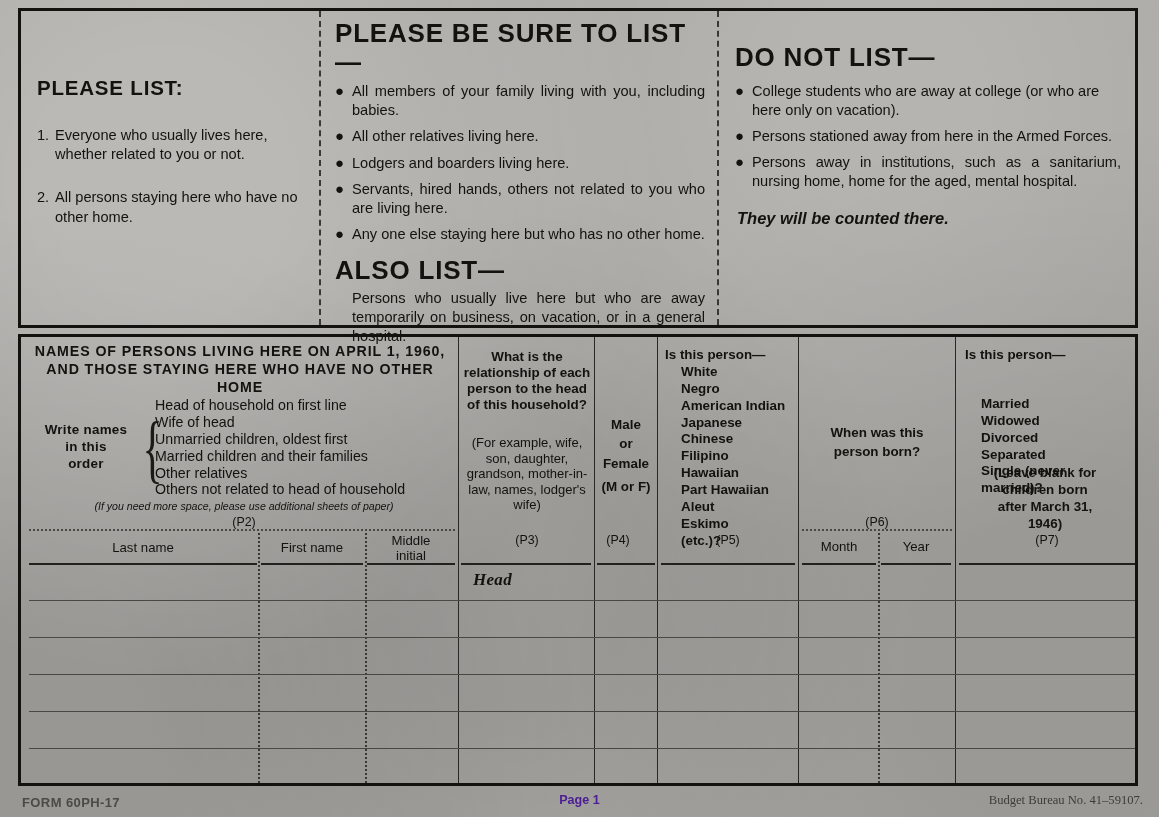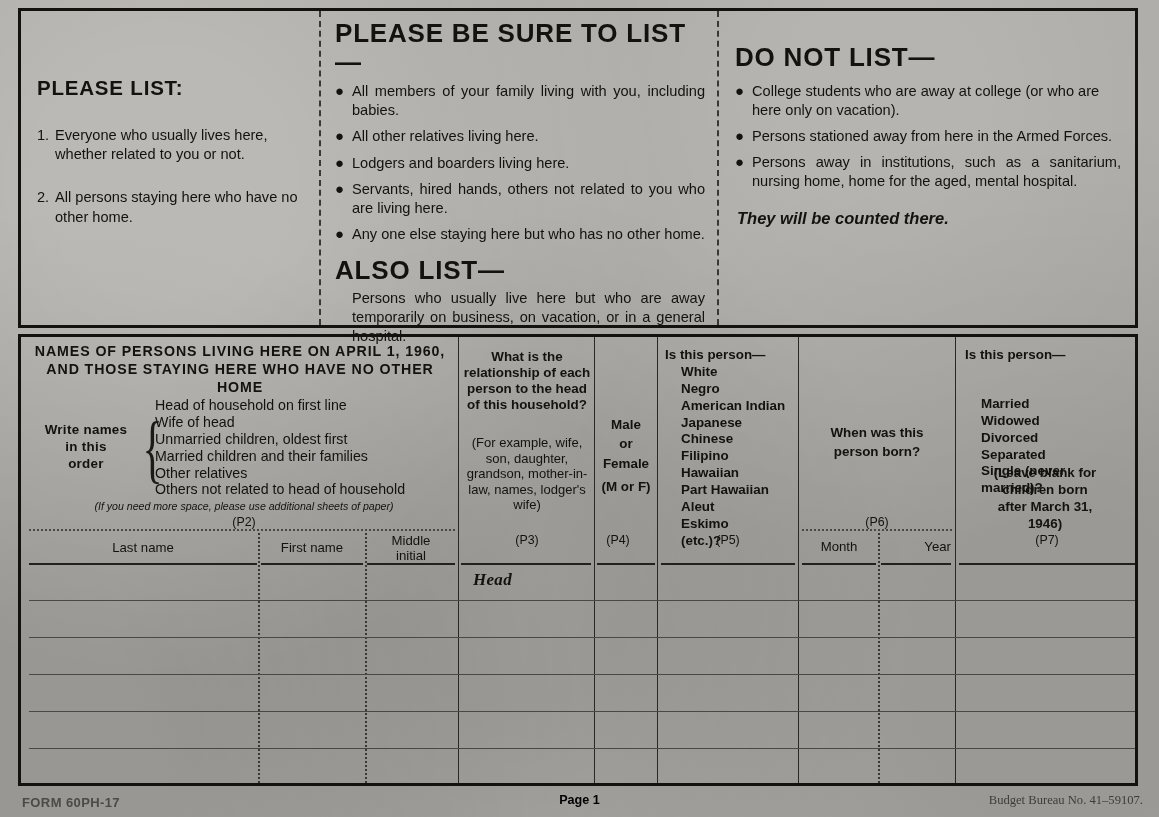--- a/index.html
+++ b/index.html
@@ -219,21 +219,21 @@
     font-weight: bold;
     color: #4c4a45;
     letter-spacing: 0.4px;
   }
   .footer-center {
     position: absolute;
     left: 0; top: 793px; width: 1159px;
     text-align: center;
     font-size: 12.6px;
     font-weight: bold;
-    color: #000000;
+    color: #4c1d95;
   }
   .footer-right {
     position: absolute;
     right: 16px; top: 793px;
     font-size: 12.6px;
     font-family: "Liberation Serif", serif;
     color: #3e3c38;
   }
 </style>
 </head>
@@ -403,21 +403,21 @@
       </div>
       <div class="code" style="left:938px; top:196px; width:176px;">(P7)</div>
 
       <div class="hdot" style="left:8px; top:192px; width:426px;"></div>
       <div class="hdot" style="left:781px; top:192px; width:150px;"></div>
 
       <div class="subhdr" style="left:8px; top:203px; width:228px;">Last name</div>
       <div class="subhdr" style="left:240px; top:203px; width:102px;">First name</div>
       <div class="subhdr" style="left:346px; top:197px; width:88px; line-height:1.12;">Middle<br>initial</div>
       <div class="subhdr" style="left:781px; top:202px; width:74px;">Month</div>
-      <div class="subhdr" style="left:860px; top:202px; width:70px;text-align:right;">Year</div>
+      <div class="subhdr" style="left:860px; top:202px; width:70px;">Year</div>
 
       <div class="hrow-strong" style="left:8px; top:226px; width:228px;"></div>
       <div class="hrow-strong" style="left:240px; top:226px; width:102px;"></div>
       <div class="hrow-strong" style="left:346px; top:226px; width:88px;"></div>
       <div class="hrow-strong" style="left:440px; top:226px; width:130px;"></div>
       <div class="hrow-strong" style="left:576px; top:226px; width:58px;"></div>
       <div class="hrow-strong" style="left:640px; top:226px; width:134px;"></div>
       <div class="hrow-strong" style="left:781px; top:226px; width:74px;"></div>
       <div class="hrow-strong" style="left:860px; top:226px; width:70px;"></div>
       <div class="hrow-strong" style="left:938px; top:226px; width:176px;"></div>

